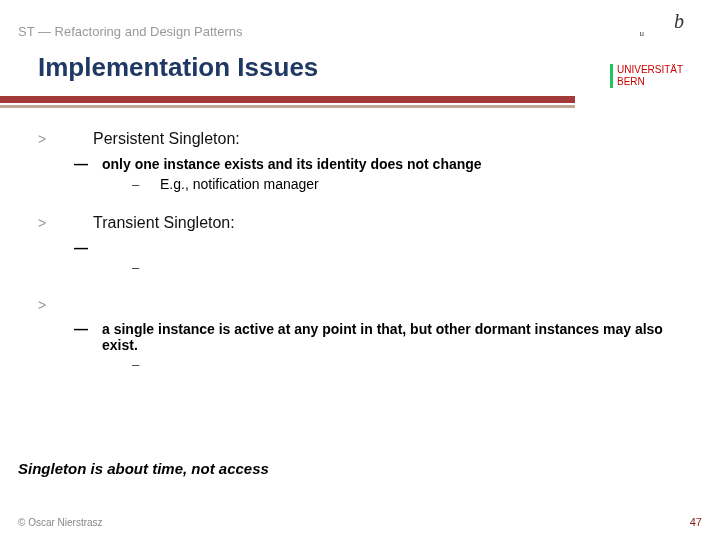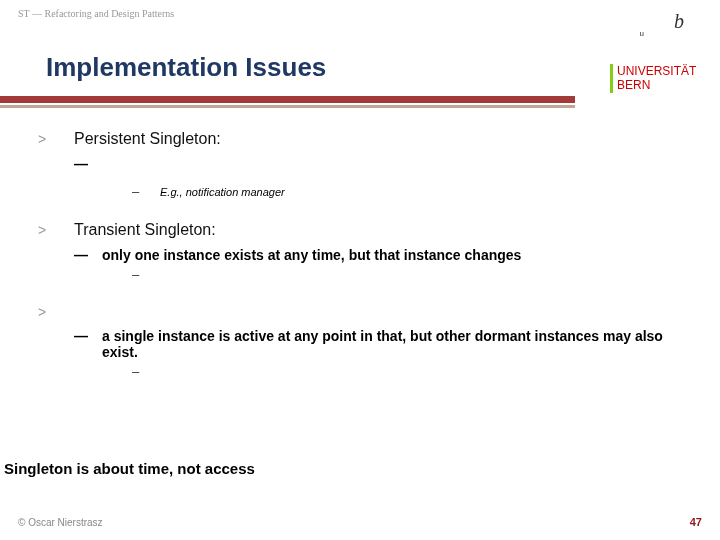--- a/index.html
+++ b/index.html
@@ -6,30 +6,29 @@
   body {
     width: 720px;
     height: 540px;
     font-family: Arial, Helvetica, sans-serif;
     background: #fff;
     position: relative;
     overflow: hidden;
   }
   .header-top {
     position: absolute;
-    top: 8px;
+    top: 24px;
     left: 18px;
-    font-size: 10px;
+    font-size: 13px;
     color: #999;
-    font-family: Liberation Serif, serif;
   }
   .title {
     position: absolute;
     top: 52px;
-    left: 46px;
+    left: 38px;
     font-size: 26px;
     font-weight: bold;
     color: #203864;
   }
   .red-bars {
     position: absolute;
     top: 96px;
     left: 0;
     width: 575px;
   }
@@ -52,23 +51,23 @@
   }
   .logo-u {
     font-size: 8px;
     color: #333;
     text-align: right;
     padding-right: 46px;
     margin-top: -4px;
   }
   .logo-red {
     color: #c00;
-    font-size: 12px;
+    font-size: 10px;
     line-height: 1.2;
-    border-left: 3px solid #84cc16;
+    border-left: 3px solid #22c55e;
     padding-left: 4px;
     margin-top: 26px;
   }
   .content {
     position: absolute;
     top: 130px;
     left: 38px;
     right: 30px;
   }
   .item { margin-bottom: 22px; }
@@ -79,20 +78,21 @@
   }
   .bullet-gt {
     color: #999;
     font-size: 14px;
     width: 36px;
     flex-shrink: 0;
   }
   .item-title {
     font-size: 16px;
     color: #111;
+    margin-left: 19px;
   }
   .sub {
     display: flex;
     align-items: baseline;
     margin-left: 36px;
     margin-bottom: 4px;
   }
   .dash {
     width: 28px;
     flex-shrink: 0;
@@ -109,45 +109,43 @@
     margin-left: 94px;
     margin-top: 4px;
   }
   .endash {
     width: 28px;
     flex-shrink: 0;
     font-size: 13px;
     color: #333;
   }
   .eg-text {
-    font-size: 11px;
+    font-size: 14px;
+  }
+  .conclusion {
+    position: absolute;
+    top: 460px;
+    left: 18px;
+    font-size: 15px;
+    font-weight: bold;
     font-style: italic;
-    margin-top: 10px;
-  }
-  .conclusion {
-    position: absolute;
-    top: 460px;
-    left: 4px;
-    font-size: 15px;
-    font-weight: bold;
   }
   .footer-left {
     position: absolute;
     bottom: 12px;
     left: 18px;
     font-size: 10px;
     color: #888;
   }
   .footer-right {
     position: absolute;
     bottom: 12px;
     right: 18px;
     font-size: 11px;
     color: #8b1a1a;
-    font-weight: bold;
   }
 </style>
 </head>
 <body>
 
 <div class="header-top">ST — Refactoring and Design Patterns</div>
 
 <div class="logo">
   <div class="logo-b">b</div>
   <div class="logo-u">u</div>
@@ -165,35 +163,35 @@
 
 <div class="content">
 
   <div class="item">
     <div class="item-head">
       <span class="bullet-gt">&gt;</span>
       <span class="item-title">Persistent Singleton:</span>
     </div>
     <div class="sub">
       <span class="dash">—</span>
+      <span class="sub-text">only one instance exists and its identity does not change</span>
     </div>
     <div class="eg">
       <span class="endash">–</span>
       <span class="eg-text">E.g., notification manager</span>
     </div>
   </div>
 
   <div class="item">
     <div class="item-head">
       <span class="bullet-gt">&gt;</span>
       <span class="item-title">Transient Singleton:</span>
     </div>
     <div class="sub">
       <span class="dash">—</span>
-      <span class="sub-text">only one instance exists at any time, but that instance changes</span>
     </div>
     <div class="eg">
       <span class="endash">–</span>
     </div>
   </div>
 
   <div class="item">
     <div class="item-head">
       <span class="bullet-gt">&gt;</span>
     </div>

